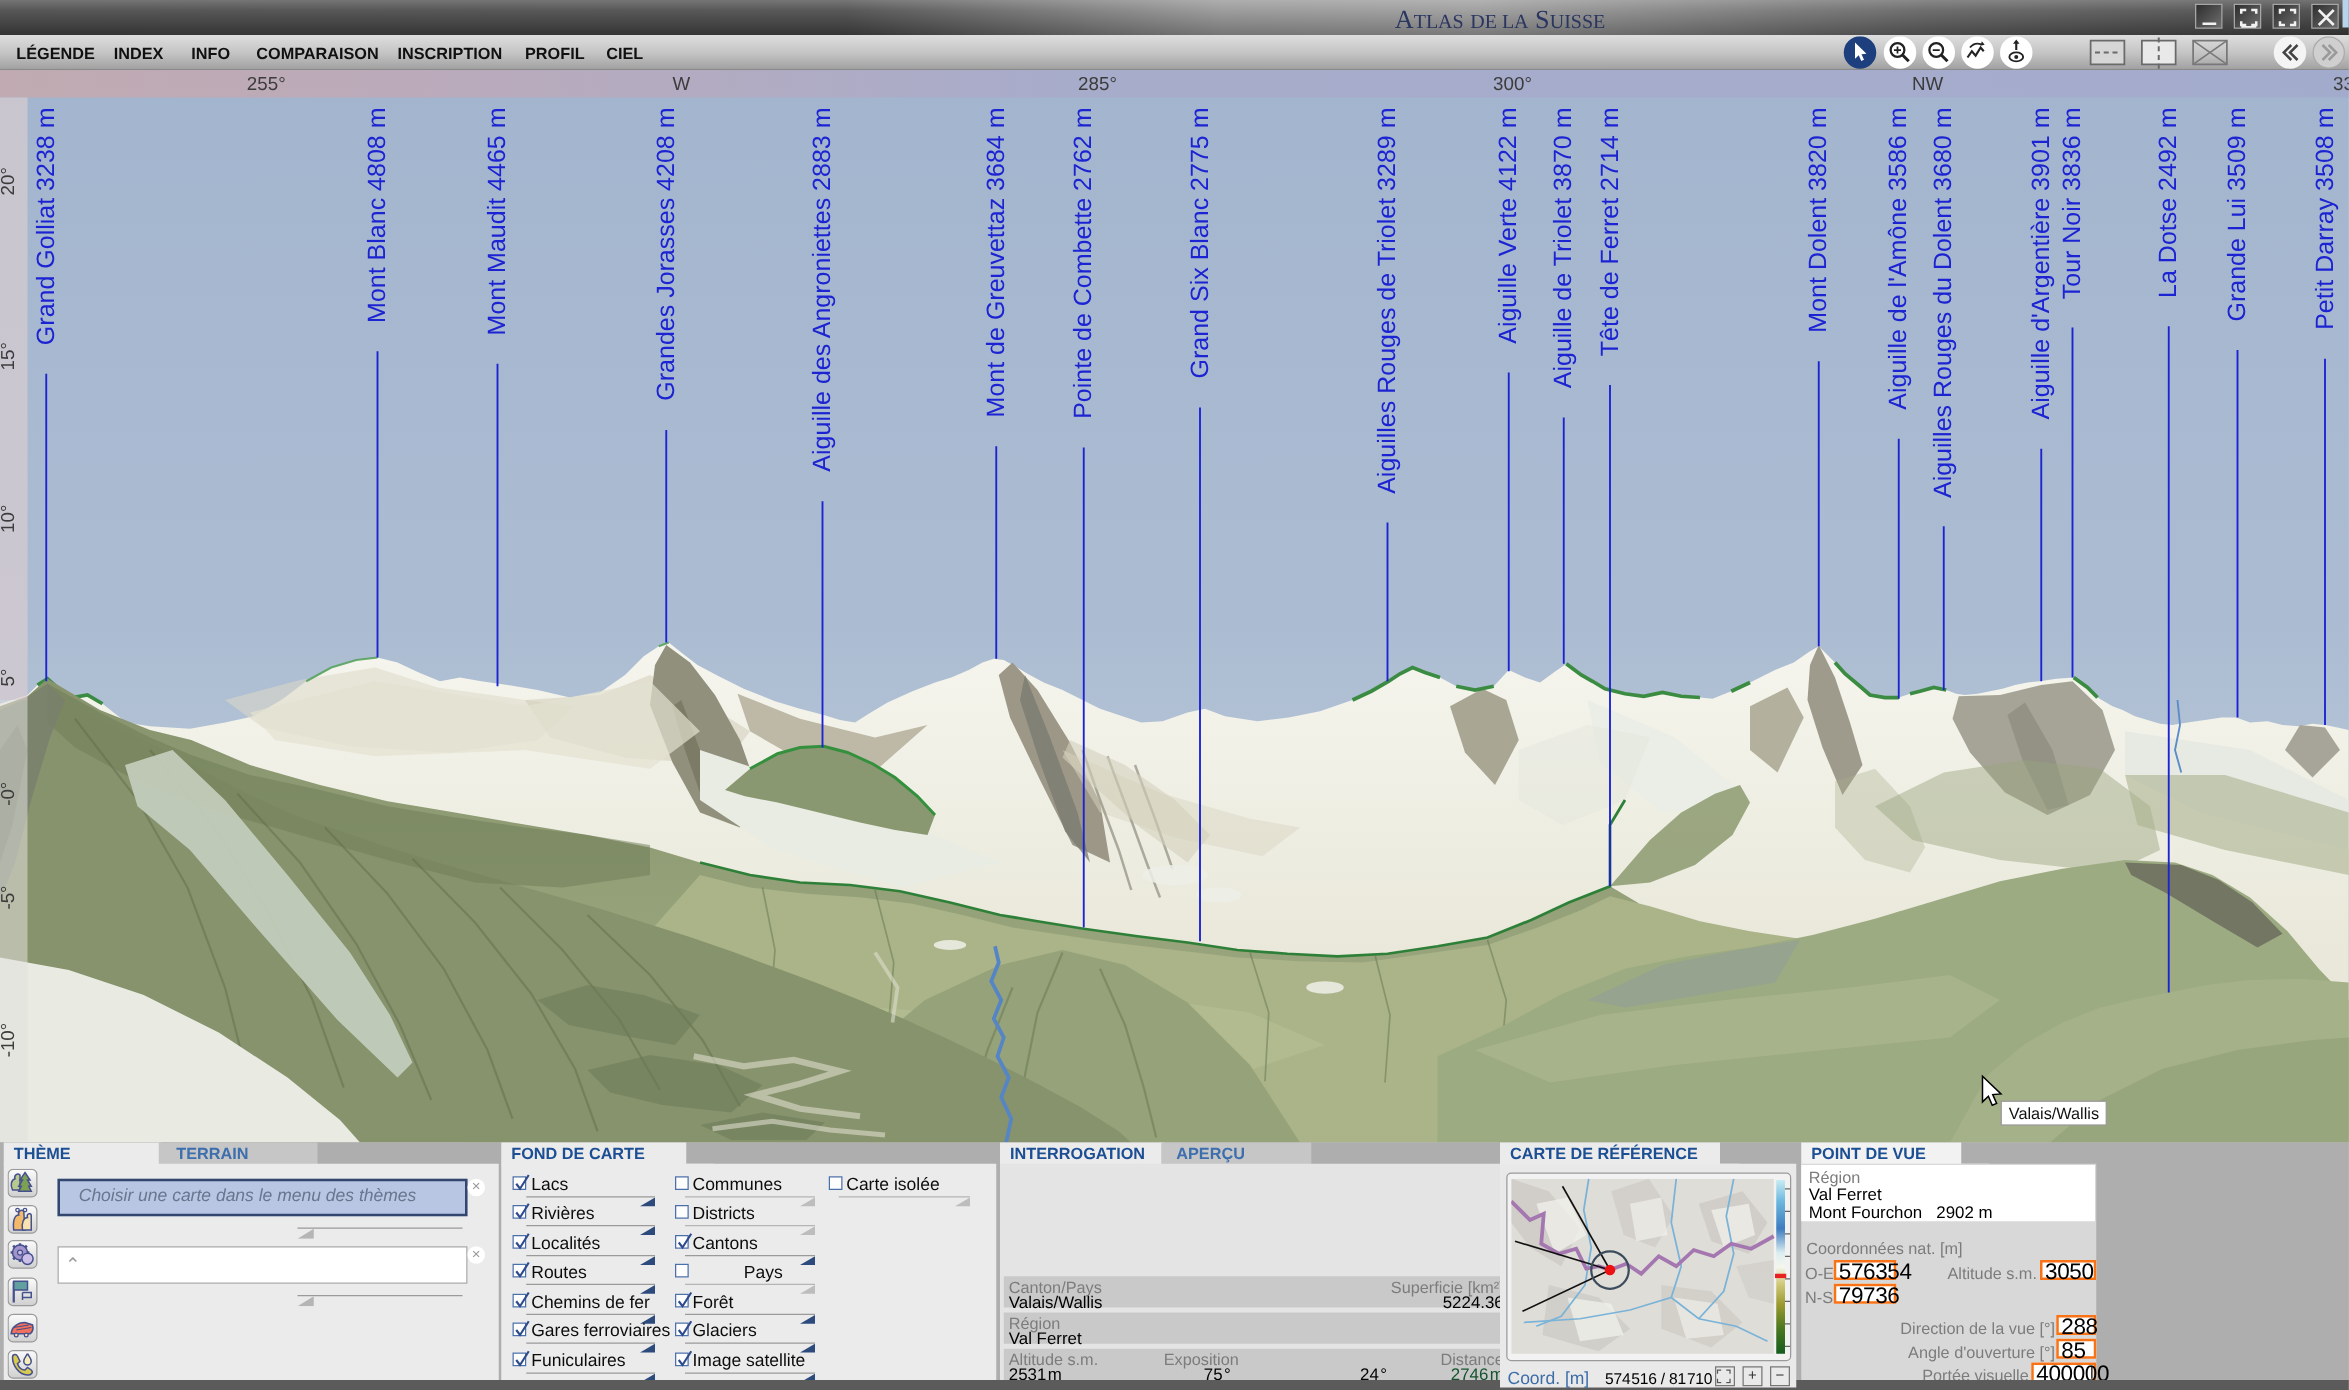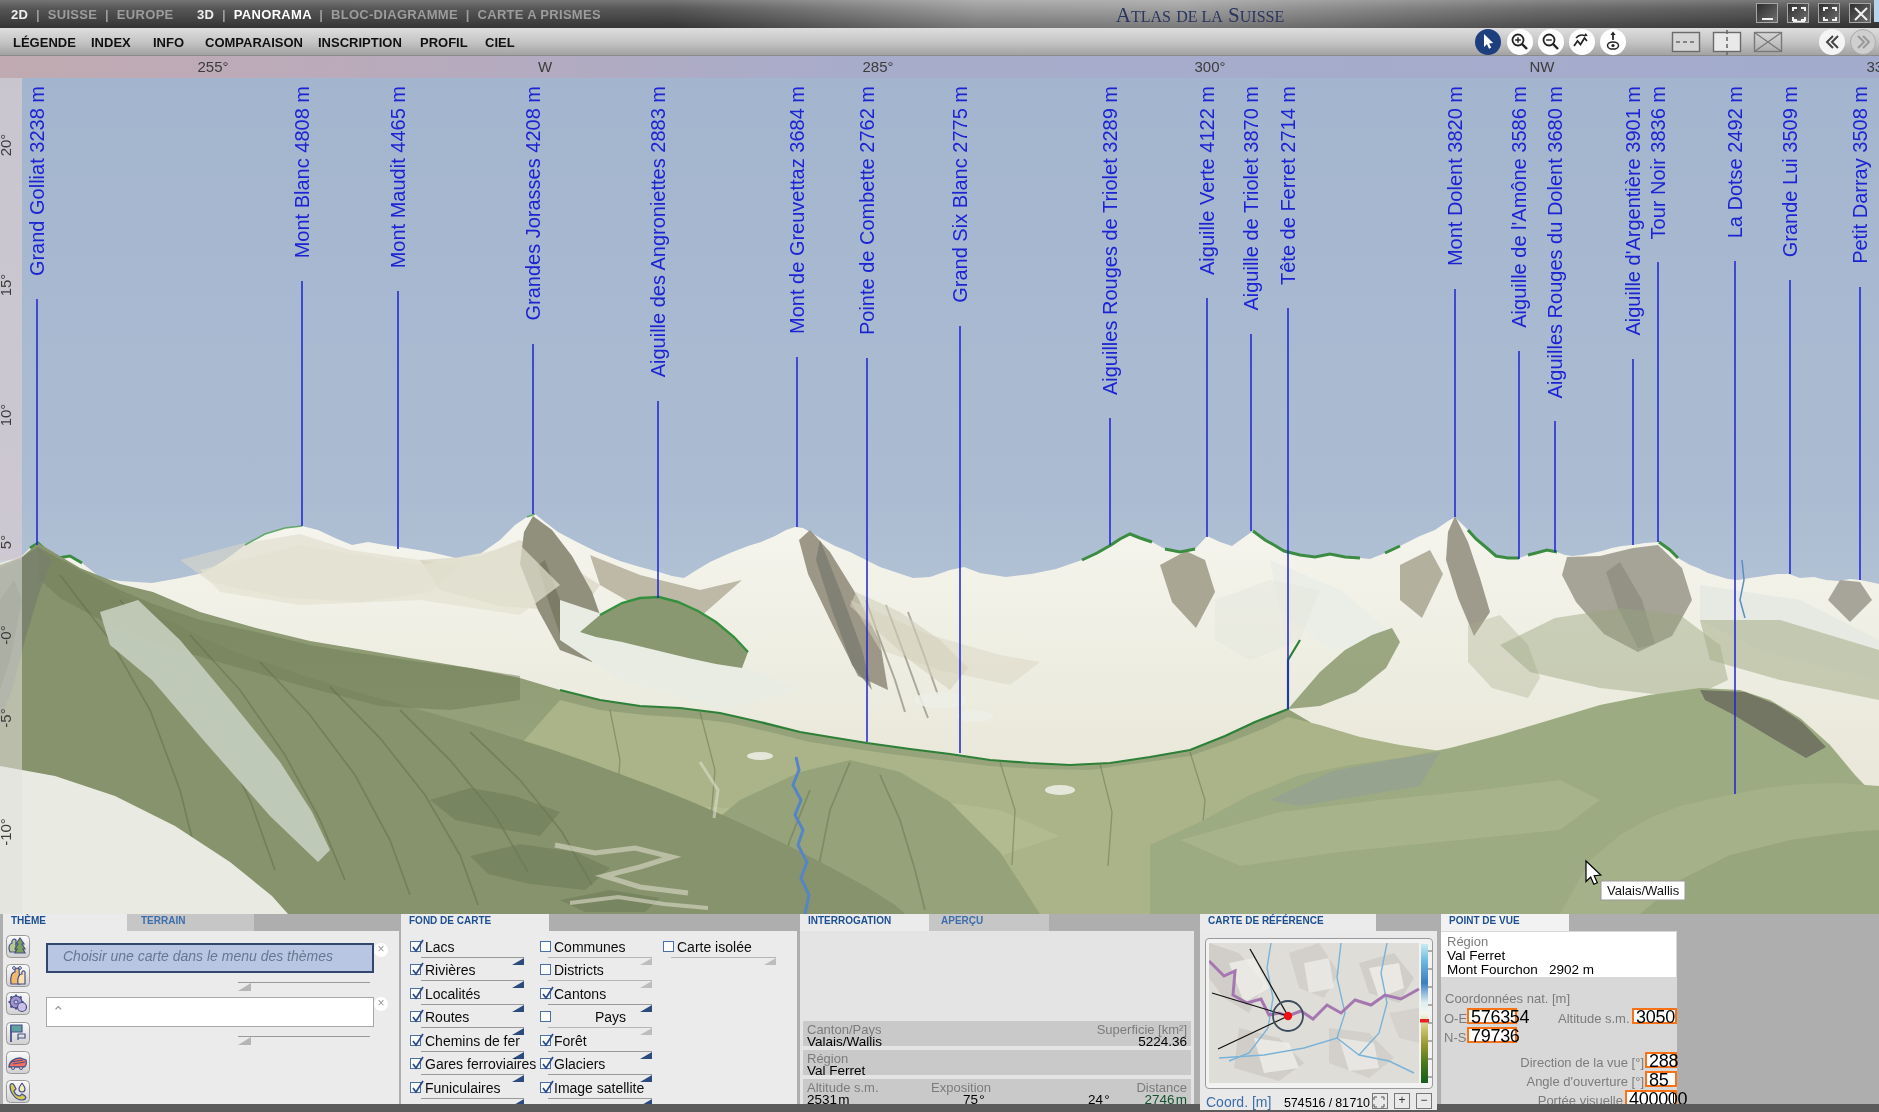--- a/index.html
+++ b/index.html
@@ -15,36 +15,35 @@
 #rightsliver{position:absolute;top:0;left:1874px;width:5px;height:22px;background:#b8d4ea;}
 
 #menubar{position:absolute;top:28px;left:0;width:1879px;height:28px;background:linear-gradient(#dedede 0%,#c3c3c3 55%,#a2a2a2 100%);border-bottom:1px solid #8a8a8a;box-sizing:border-box;}
 #menubar .mi{position:absolute;top:7px;font-size:13px;font-weight:bold;color:#101010;}
 
 #pano{position:absolute;top:56px;left:0;width:1879px;height:858px;}
 
 #bottom{position:absolute;top:914px;left:0;width:1879px;height:198px;background:#aeaeae;}
 #botdark{position:absolute;top:1104px;left:0;width:1879px;height:8px;background:#5b5b5b;}
 .panel{position:absolute;top:17px;height:173px;background:#ebebeb;}
-.tab{position:absolute;top:0;height:17px;white-space:nowrap;overflow:hidden;font-size:10px;font-weight:bold;color:#1c4e94;padding:1px 10px 0 8px;}
+.tab{position:absolute;top:0;height:17px;white-space:nowrap;overflow:hidden;font-size:13px;font-weight:bold;color:#1c4e94;padding:1px 10px 0 8px;}
 .tabact{background:#ebebeb;}
 .tabinact{background:#c6c6c6;color:#3d6eae;font-weight:bold;}
 .tabslant{position:absolute;top:0;width:22px;height:17px;}
 .cbrow{position:absolute;font-size:14px;color:#0c0c0c;white-space:nowrap;}
 .cbx{position:absolute;width:11px;height:11px;background:#fdfdfd;border:1px solid #4b6fa8;box-sizing:border-box;}
 .cbx svg{display:block;position:absolute;left:0;top:-3px;overflow:visible;}
 .slid{position:absolute;height:1px;background:#9a9a9a;}
 .gtxt{color:#7c7c7c;font-size:13px;}
 .band{position:absolute;left:3px;right:3px;background:#c9c9c9;}
 .ibox{position:absolute;background:#fff;border:2px solid #f97316;box-sizing:border-box;font-size:18px;color:#000000;padding:0 2px;line-height:14px;letter-spacing:-0.3px;}
 </style></head>
 <body>
 <div id="app">
 <div id="titlebar">
- <span class="lmen"><b>2D</b>  |  SUISSE  |  EUROPE      <b>3D</b>  |  <span class="on">PANORAMA</span>  |  BLOC-DIAGRAMME  |  CARTE A PRISMES</span>
  <div id="apptitle">A<span class="sc">TLAS</span> <span class="sc">DE LA</span> S<span class="sc">UISSE</span></div>
  <div class="winbtn" style="left:1756px">
         <svg width="22" height="20">
           <path d="M5 15h11" stroke="#f2f2f2" stroke-width="2"></path>
         </svg>
       </div>
  <div class="winbtn" style="left:1787px">
         <svg width="22" height="20">
           <path d="M5 7v-3h4M13 4h4v3M17 13v3h-4M9 16h-4v-3" stroke="#f2f2f2" stroke-width="2" fill="none"></path>
           <path d="M5 17.5h12" stroke="#f2f2f2" stroke-width="1.5"></path>
@@ -549,21 +548,21 @@
   <div class="slid" style="left:270px;top:26px;width:105px;background:#b5b5b5;"></div>
         <svg style="position:absolute;left:363px;top:27px" width="12" height="8">
           <path d="M0,7 L12,7 L12,0 Z" fill="#bdbdbd"></path>
         </svg>
  </div>
 
  <div class="tab tabact" style="left:800px;width:113px;">INTERROGATION</div>
  <div class="tabslant" style="left:913px;border-bottom:17px solid #ebebeb;border-right:16px solid transparent;"></div>
  <div class="tab tabinact" style="left:929px;width:98px;padding-left:12px;">APERÇU</div>
  <div class="tabslant" style="left:1027px;border-bottom:17px solid #c6c6c6;border-right:16px solid transparent;"></div>
- <div class="panel" style="left:800px;width:394px;background:#e4e4e4;">
+ <div class="panel" style="left:800px;width:394px;background:#e4e4e4;padding-left:16px;">
    <div class="band" style="top:90px;height:25px;">
      <div style="position:absolute;left:4px;top:1px;" class="gtxt">Canton/Pays</div>
      <div style="position:absolute;right:4px;top:1px;" class="gtxt">Superficie [km²]</div>
      <div style="position:absolute;left:4px;top:13px;font-size:13.5px;color:#000;">Valais/Wallis</div>
      <div style="position:absolute;right:4px;top:13px;font-size:13.5px;color:#000;">5224.36</div>
    </div>
    <div class="band" style="top:119px;height:25px;">
      <div style="position:absolute;left:4px;top:1px;" class="gtxt">Région</div>
      <div style="position:absolute;left:4px;top:13px;font-size:13.5px;color:#000;">Val Ferret</div>
    </div>

